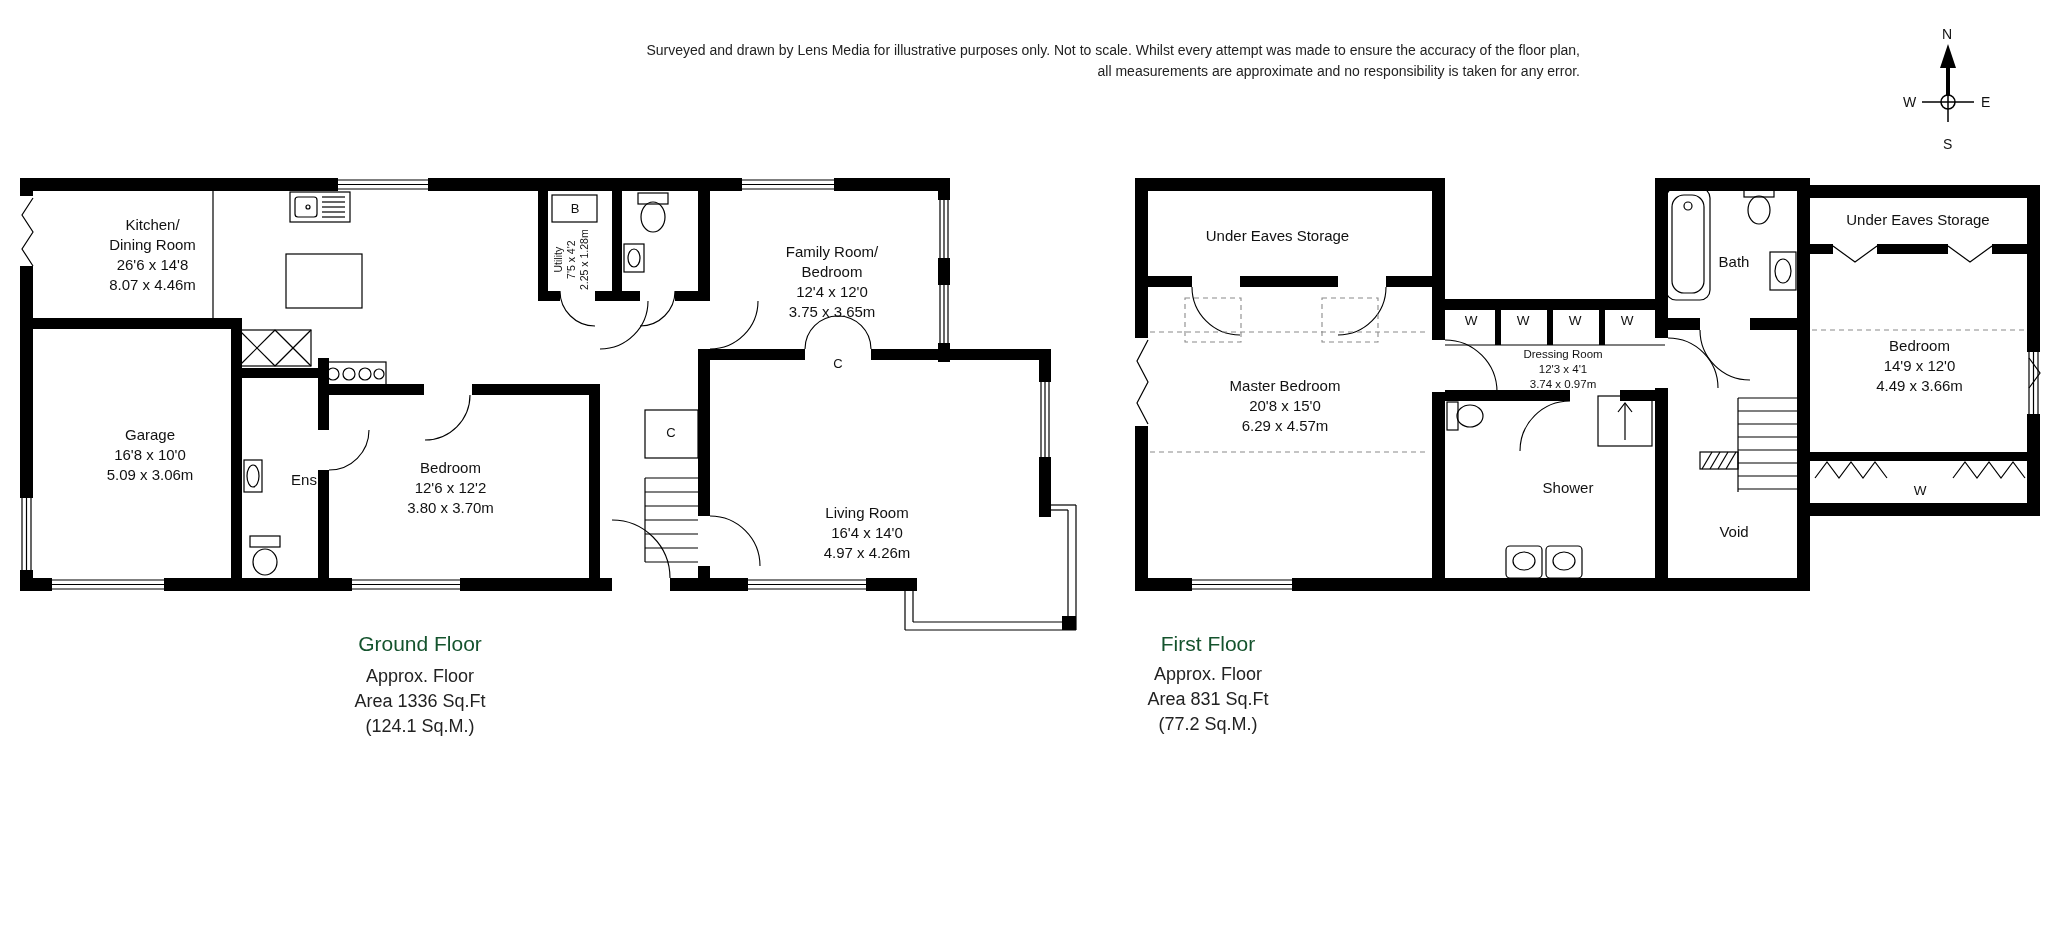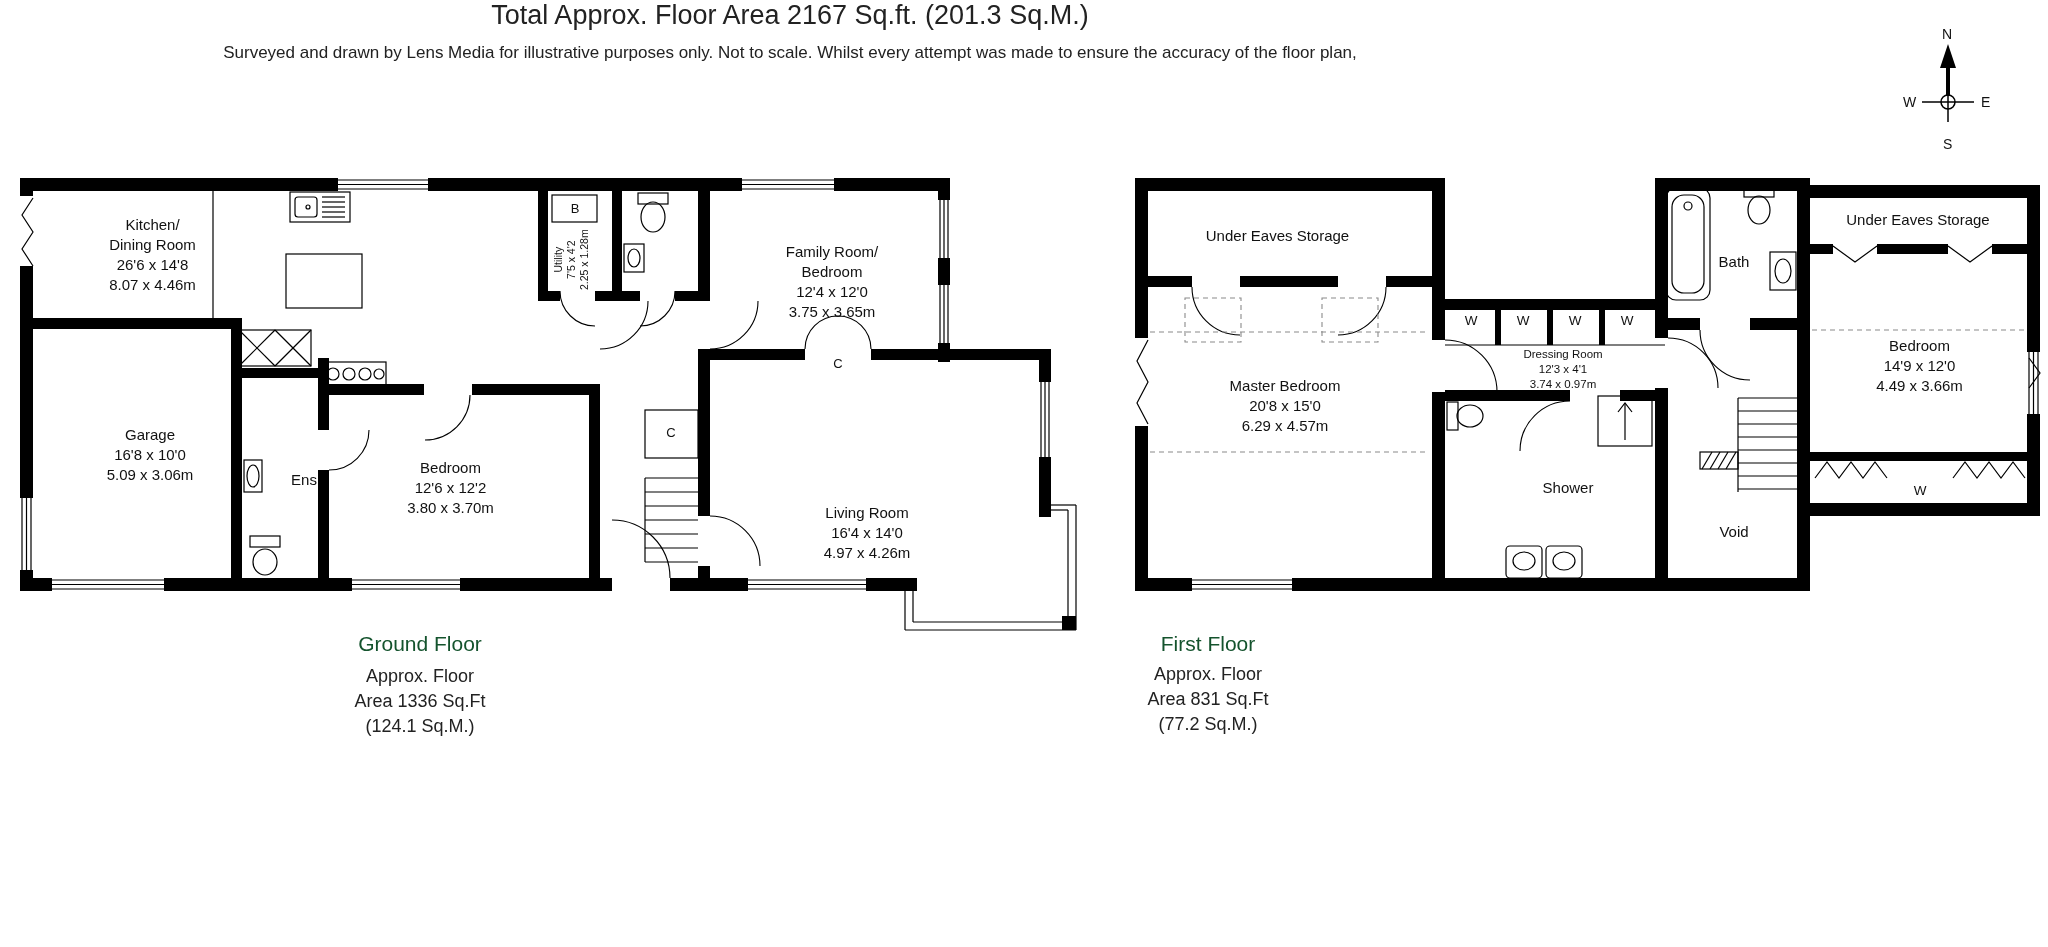--- a/index.html
+++ b/index.html
@@ -1,21 +1,21 @@
 <!DOCTYPE html>
 <html><head>
 <meta charset="utf-8">
 <style>
   html,body{margin:0;padding:0;background:#fff;}
   #canvas{position:relative;width:2048px;height:947px;background:#fff;overflow:hidden;
           font-family:"Liberation Sans",sans-serif;color:#111;}
   .lbl{position:absolute;text-align:center;line-height:1.34;font-size:15px;color:#111;white-space:nowrap;}
   .lbl div{white-space:nowrap;}
   .title{position:absolute;left:0;top:2;width:1580px;text-align:center;font-size:27px;color:#222;}
-  .disclaimer{position:absolute;left:0;top:40px;width:1580px;text-align:center;font-size:17px;line-height:1.5;color:#222;}
+  .disclaimer{position:absolute;left:0;top:40px;width:1580px;text-align:right;font-size:14px;line-height:1.5;color:#222;}
   .caption-title{position:absolute;text-align:center;font-size:21px;color:#14532d;}
   .caption-area{position:absolute;text-align:center;font-size:18px;line-height:1.38;color:#222;}
   .small{font-size:11.5px;line-height:1.3;}
   .tiny{font-size:10.5px;line-height:1.25;}
   .wletter{font-size:13.5px;}
   .cletter{font-size:13px;}
   .rot{transform:rotate(-90deg);transform-origin:center center;}
   .compass-letter{position:absolute;font-size:14px;color:#111;}
   svg{position:absolute;left:0;top:0;}
   .thin{stroke:#000;stroke-width:1.2;fill:none;}
@@ -291,23 +291,23 @@
 
     <g>
       <polygon fill="#000" points="1948,44 1940,68 1956,68"></polygon>
       <line x1="1948" y1="64" x2="1948" y2="96" stroke="#000" stroke-width="4"></line>
       <line x1="1948" y1="88" x2="1948" y2="122" stroke="#000" stroke-width="1.5"></line>
       <circle cx="1948" cy="102" r="7" fill="none" stroke="#000" stroke-width="1.5"></circle>
       <line x1="1922" y1="102" x2="1974" y2="102" stroke="#000" stroke-width="1.5"></line>
     </g>
   </svg>
 
-  <div class="title">Total Approx. Floor Area 2167 Sq.ft. (201.3 Sq.M.)</div>
   <div class="disclaimer">
       <div>Surveyed and drawn by Lens Media for illustrative purposes only. Not to scale. Whilst every attempt was made to ensure the accuracy of the floor plan,</div>
+      <div>all measurements are approximate and no responsibility is taken for any error.</div>
     </div>
 
   <div class="compass-letter" style="left:1942px;top:26px;">N</div>
   <div class="compass-letter" style="left:1903px;top:94px;">W</div>
   <div class="compass-letter" style="left:1981px;top:94px;">E</div>
   <div class="compass-letter" style="left:1943px;top:136px;">S</div>
 
   <div class="lbl" style="left:55px;top:215px;width:195px;">
       <div>Kitchen/</div>
       <div>Dining Room</div>

